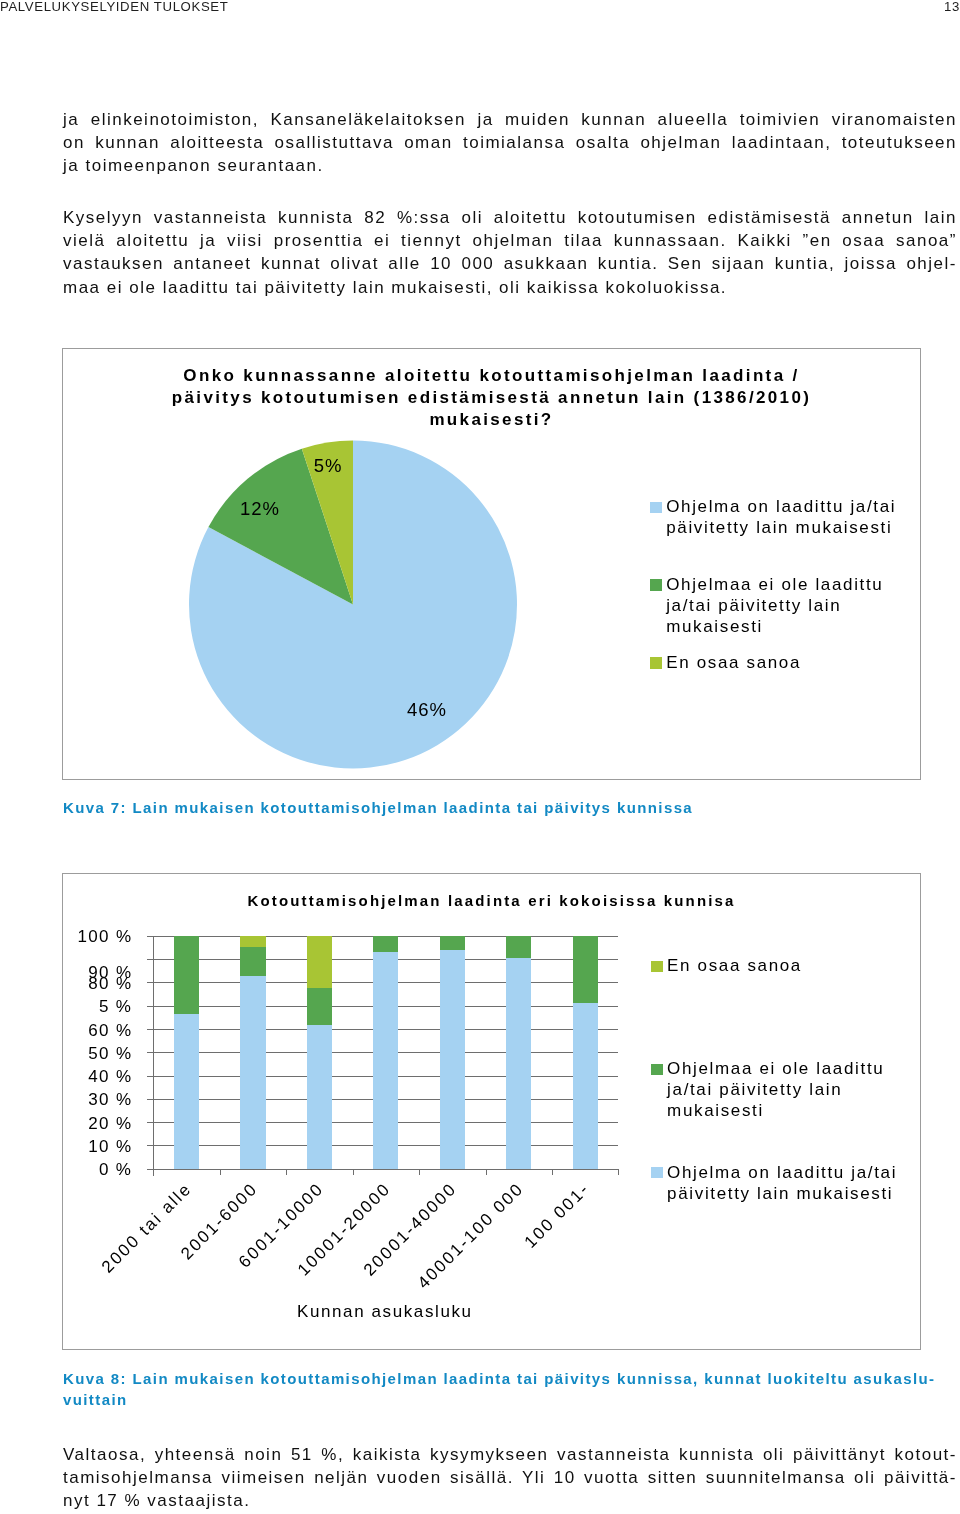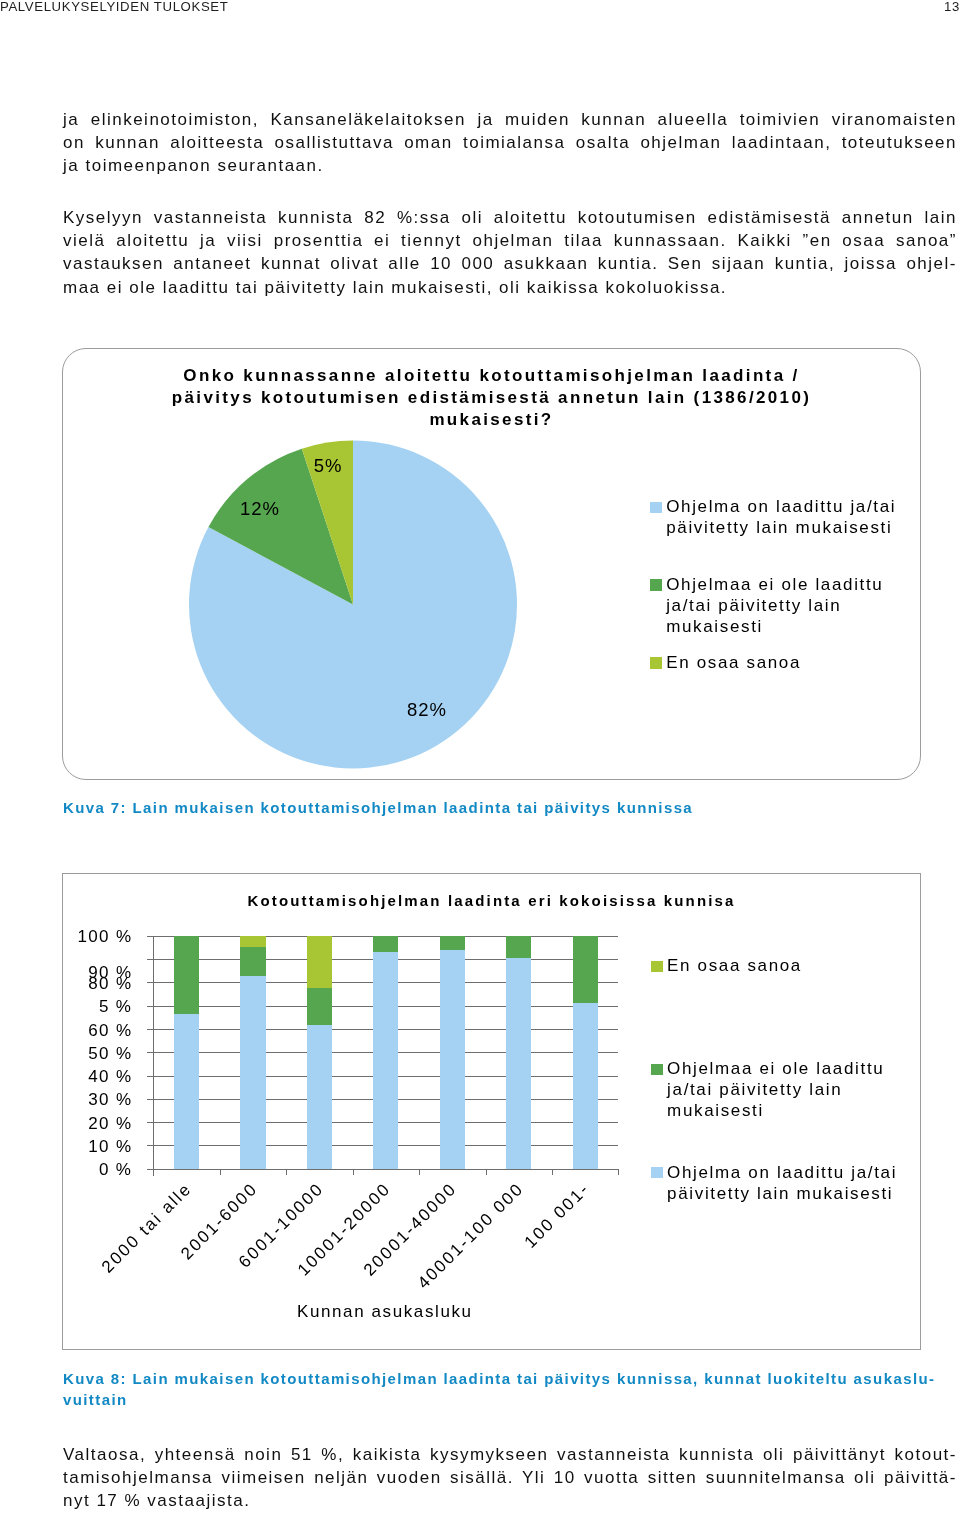--- a/index.html
+++ b/index.html
@@ -7,21 +7,21 @@
   .page{position:absolute;inset:0;text-decoration:underline;}
   #hdr{position:absolute;left:0px;top:-1px;font-size:13.2px;letter-spacing:0.62px;color:#1f1f1f;}
   #pageno{position:absolute;left:944px;top:-1px;font-size:13.2px;letter-spacing:0.6px;color:#1f1f1f;}
   .para{position:absolute;font-size:17px;line-height:23.2px;letter-spacing:1.5px;color:#101010;}
   .jline{text-align:justify;text-align-last:justify;}
   .chartbox{position:absolute;border:1.5px solid #9c9c9c;background:#fff;}
   .cap{position:absolute;font-size:15px;font-weight:bold;color:#1289c4;letter-spacing:1.4px;line-height:21px;}
   #p1{left:63px;top:108px;width:894px;}
   #p2{left:63px;top:206px;width:894px;}
   #p3{left:63px;top:1443px;width:894px;}
-  #pieframe{left:62px;top:348px;width:857px;height:430px;border-radius:24px;}
+  #pieframe{left:62px;top:348px;width:857px;height:430px;}
 
   #cap7{left:63px;top:797px;width:870px;}
   #barframe{left:62px;top:872.5px;width:857px;height:475.5px;}
   #cap8{left:63px;top:1368px;width:900px;}
   .pietitle{position:absolute;left:0;top:16px;width:100%;text-align:center;font-size:17px;font-weight:bold;letter-spacing:2.36px;line-height:22px;}
   #piesvg{position:absolute;left:0;top:0;}
   .pielbl{position:absolute;font-size:18.5px;letter-spacing:1.0px;text-align:center;transform:translate(-50%,-50%);white-space:nowrap;}
   #pl0{left:364px;top:361px;}
   #pl1{left:197px;top:160px;}
   #pl2{left:265px;top:117px;}
@@ -67,21 +67,21 @@
     <div class="pietitle">
       <div>Onko kunnassanne aloitettu kotouttamisohjelman laadinta /</div>
       <div>päivitys kotoutumisen edistämisestä annetun lain (1386/2010)</div>
       <div>mukaisesti?</div>
     </div>
     <svg id="piesvg" width="560" height="500" viewBox="0 0 560 500">
       <path id="slice0" d="M 290 255.5 L 290.00 91.50 A 164 164 0 1 1 145.44 178.05 Z" fill="#a5d2f2"></path>
       <path id="slice1" d="M 290 255.5 L 145.44 178.05 A 164 164 0 0 1 238.83 99.69 Z" fill="#55a64f"></path>
       <path id="slice2" d="M 290 255.5 L 238.83 99.69 A 164 164 0 0 1 290.00 91.50 Z" fill="#a8c534"></path>
     </svg>
-    <div class="pielbl" id="pl0">82%</div>
+    <div class="pielbl" id="pl0">46%</div>
     <div class="pielbl" id="pl1">12%</div>
     <div class="pielbl" id="pl2">5%</div>
     <div class="pielegend">
       <div class="lgitem" id="plg0">
         <span class="sw"></span>
         <span class="lgtxt"><span>Ohjelma on laadittu ja/tai</span><br><span>päivitetty lain mukaisesti</span></span>
       </div>
       <div class="lgitem" id="plg1">
         <span class="sw"></span>
         <span class="lgtxt"><span>Ohjelmaa ei ole laadittu</span><br><span>ja/tai päivitetty lain</span><br><span>mukaisesti</span></span>

